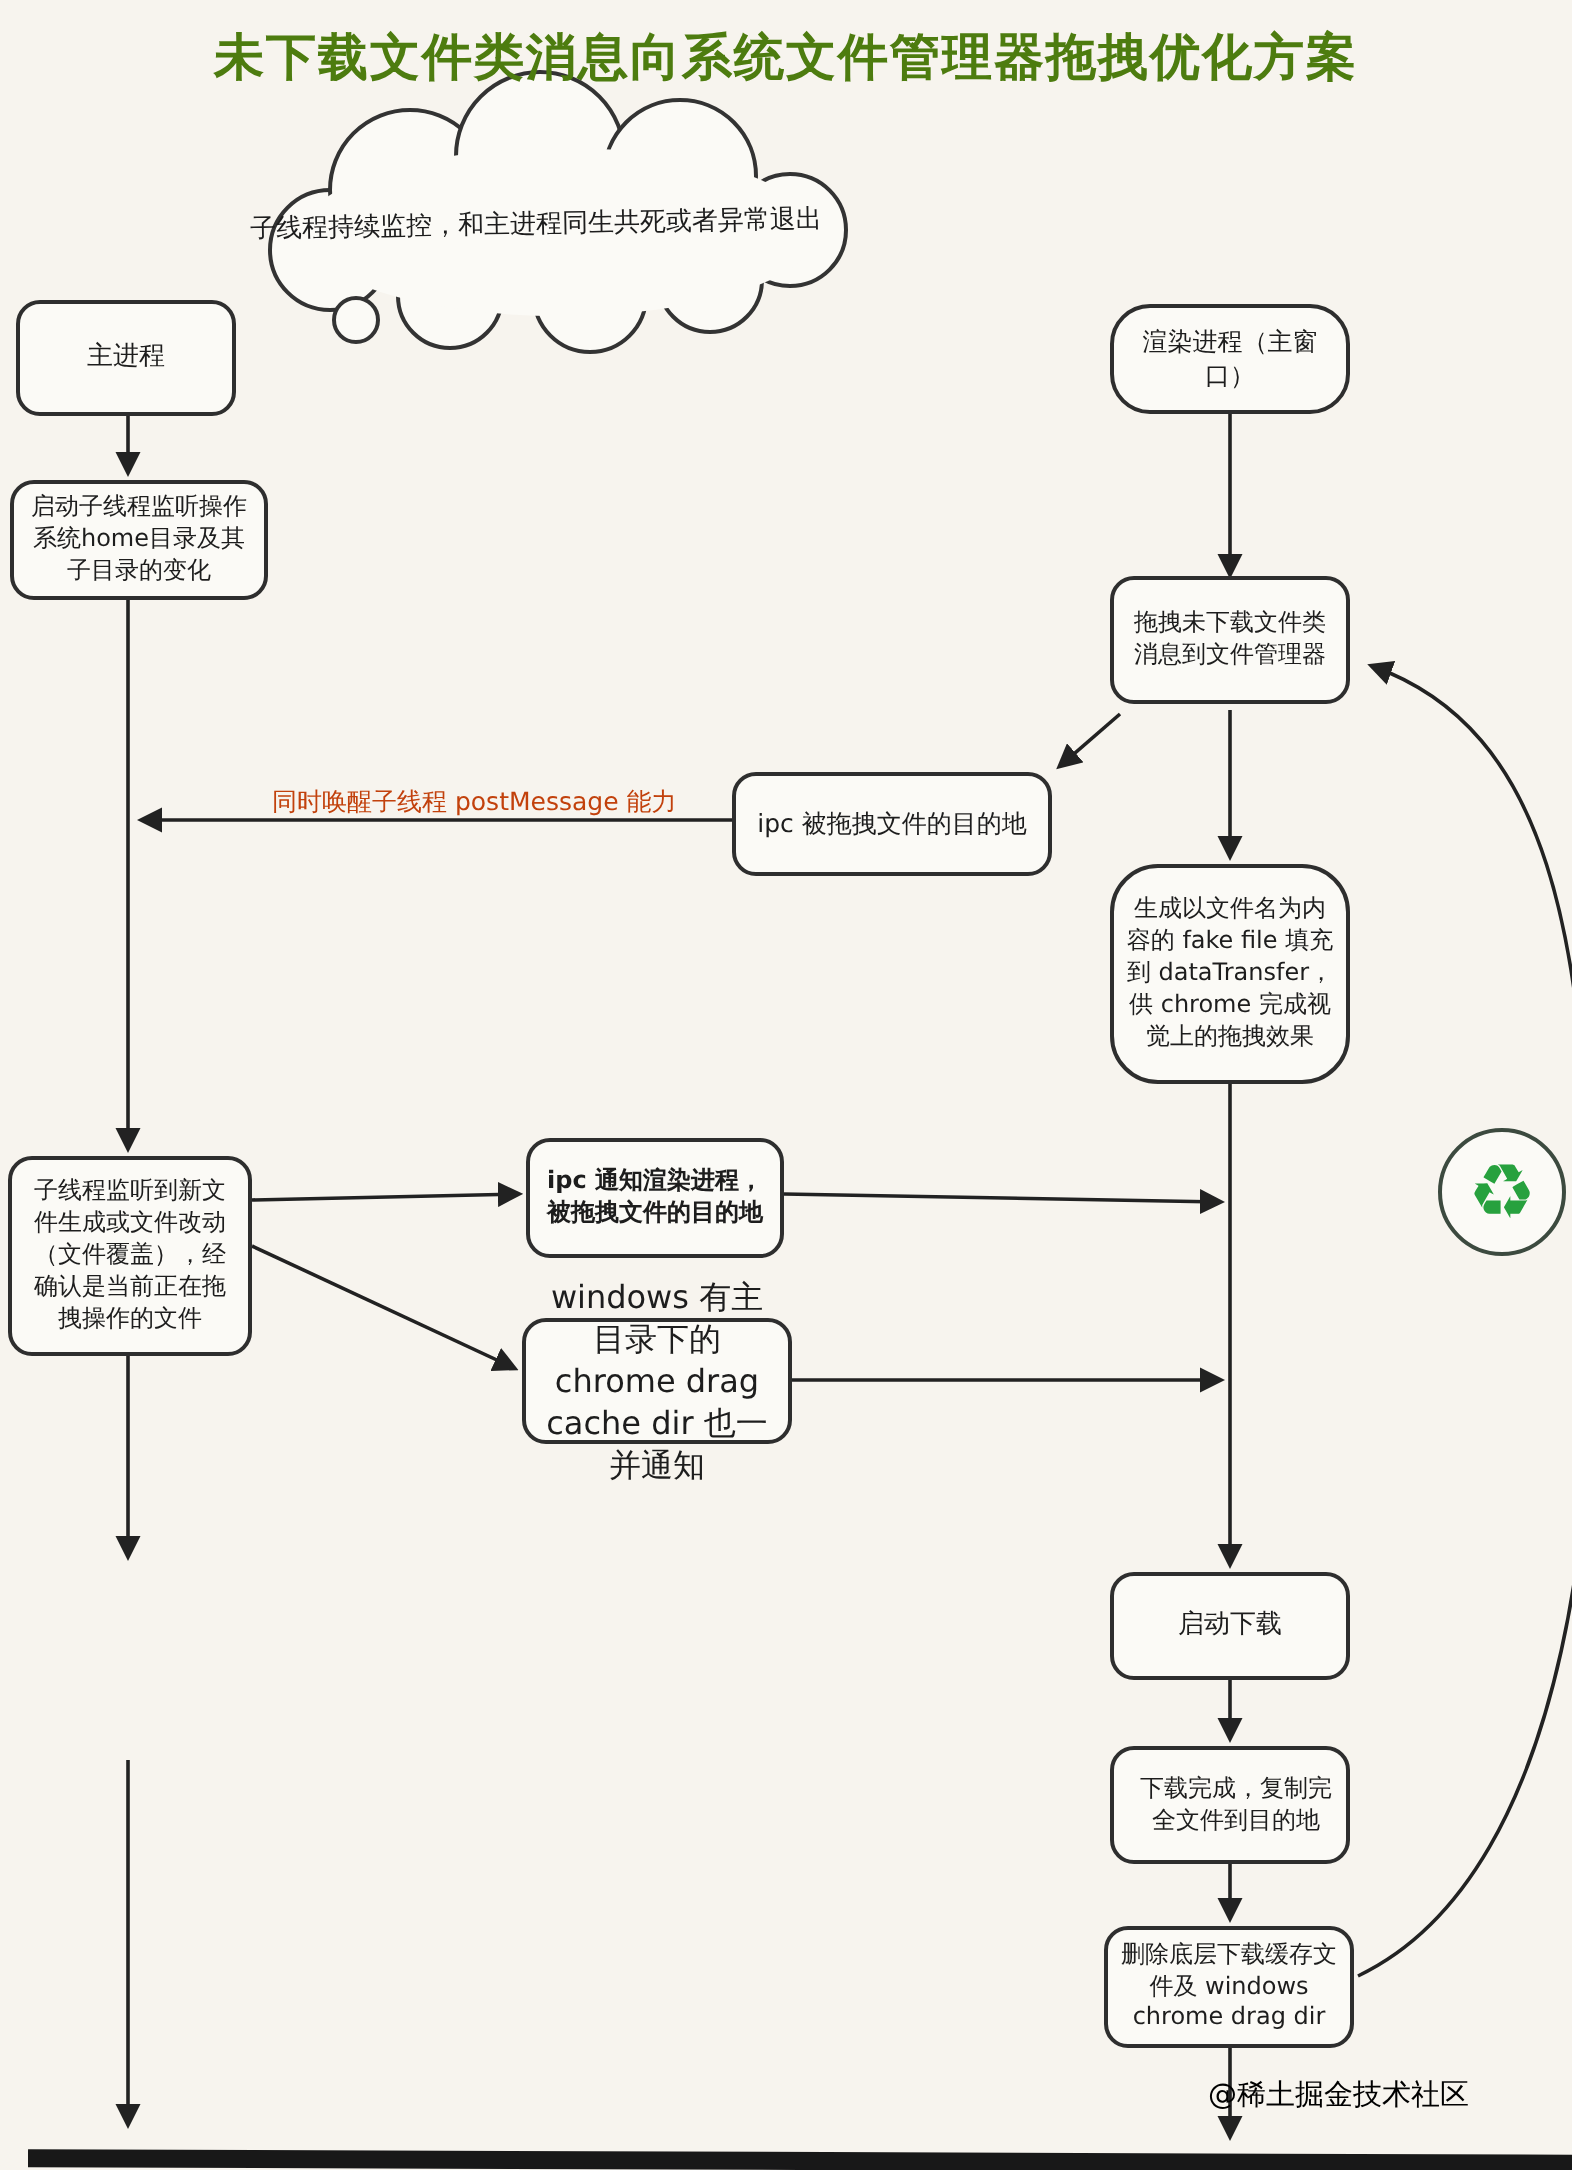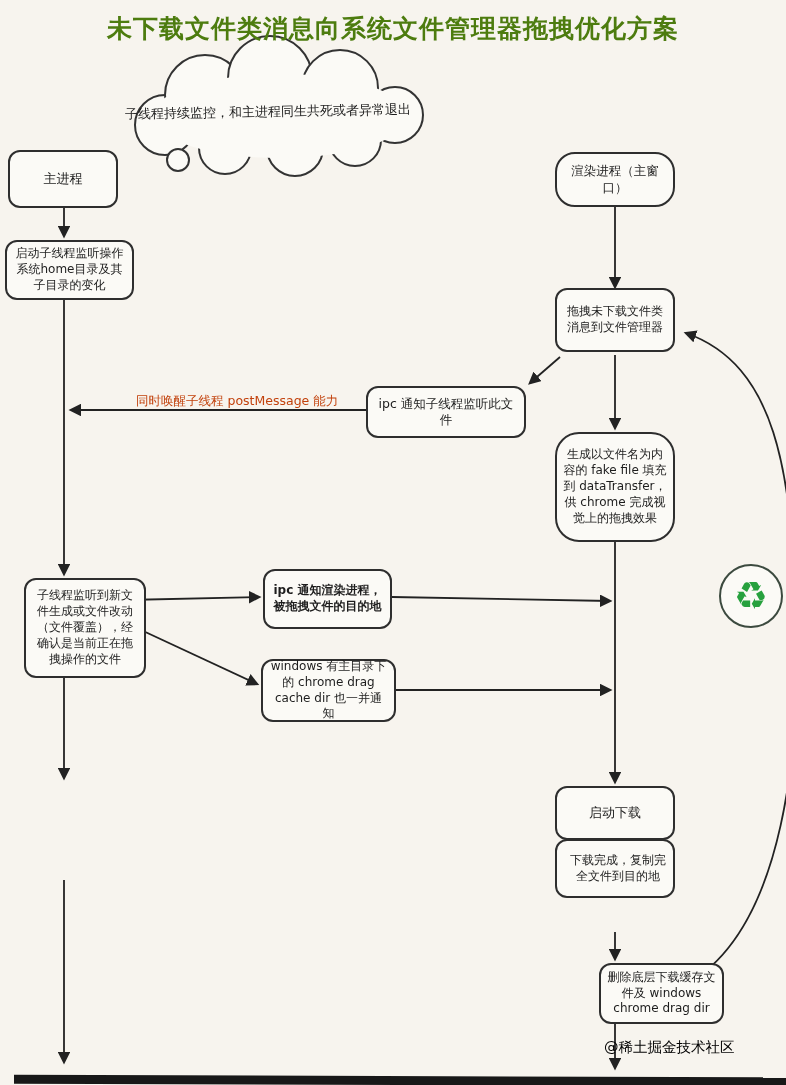--- a/index.html
+++ b/index.html
@@ -75,50 +75,50 @@
   <div class="title">未下载文件类消息向系统文件管理器拖拽优化方案</div>
 
   <div class="cloud-text">子线程持续监控，和主进程同生共死或者异常退出</div>
 
   <div class="node" style="left:8px;top:150px;width:110px;height:58px;font-size:13px;">
     <span>主进程</span>
   </div>
   <div class="node" style="left:5px;top:240px;width:129px;height:60px;font-size:12px;">
     <span>启动子线程监听操作系统home目录及其子目录的变化</span>
   </div>
-  <div class="node" style="left:4px;top:578px;width:122px;height:100px;font-size:12px;margin-left:20px;">
+  <div class="node" style="left:4px;top:578px;width:122px;height:100px;font-size:12px;">
     <span>子线程监听到新文件生成或文件改动（文件覆盖），经确认是当前正在拖拽操作的文件</span>
   </div>
 
   <div class="node" style="left:555px;top:152px;width:120px;height:55px;font-size:12.5px;border-radius:20px;">
     <span>渲染进程（主窗口）</span>
   </div>
   <div class="node" style="left:555px;top:288px;width:120px;height:64px;font-size:12px;">
     <span>拖拽未下载文件类消息到文件管理器</span>
   </div>
   <div class="node" style="left:555px;top:432px;width:120px;height:110px;font-size:12px;border-radius:24px;">
     <span>生成以文件名为内容的 fake file 填充到 dataTransfer，供 chrome 完成视觉上的拖拽效果</span>
   </div>
   <div class="node" style="left:555px;top:786px;width:120px;height:54px;font-size:13px;">
     <span>启动下载</span>
   </div>
-  <div class="node" style="left:555px;top:839px;width:120px;height:59px;font-size:12px;padding-left:12px;">
+  <div class="node" style="left:555px;top:873px;width:120px;height:59px;font-size:12px;padding-left:12px;">
     <span>下载完成，复制完全文件到目的地</span>
   </div>
-  <div class="node" style="left:552px;top:963px;width:125px;height:61px;font-size:12px;margin-left:47px;">
+  <div class="node" style="left:552px;top:963px;width:125px;height:61px;font-size:12px;">
     <span>删除底层下载缓存文件及 windows chrome drag dir</span>
   </div>
 
   <div class="node" style="left:366px;top:386px;width:160px;height:52px;font-size:12.5px;">
-    <span>ipc 通知子线程监听此文件</span>
+    <span>ipc 被拖拽文件的目的地</span>
   </div>
   <div class="node" style="left:263px;top:569px;width:129px;height:60px;font-size:12px;font-weight:bold;">
     <span>ipc 通知渲染进程，被拖拽文件的目的地</span>
   </div>
-  <div class="node" style="left:261px;top:659px;width:135px;height:63px;font-size:12px;">
+  <div class="node" style="left:261px;top:659px;width:135px;height:63px;font-size:16px;">
     <span>windows 有主目录下的 chrome drag cache dir 也一并通知</span>
   </div>
 
   <div class="edge-label">同时唤醒子线程 postMessage 能力</div>
 
   <div class="recycle-badge">
     <span>♻</span>
   </div>
 
   <div class="watermark">@稀土掘金技术社区</div>

